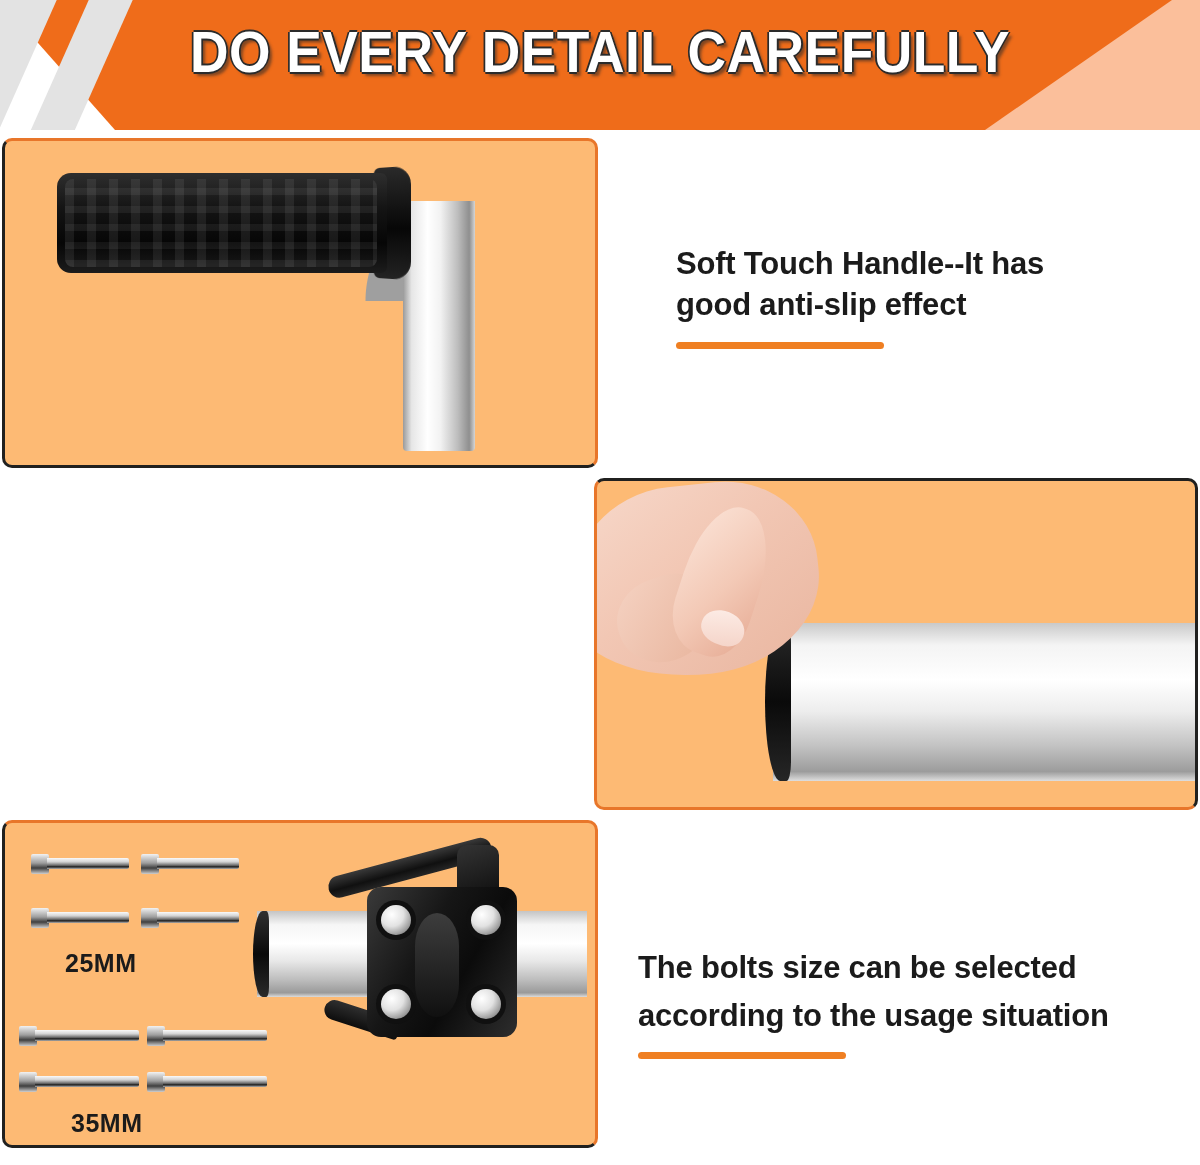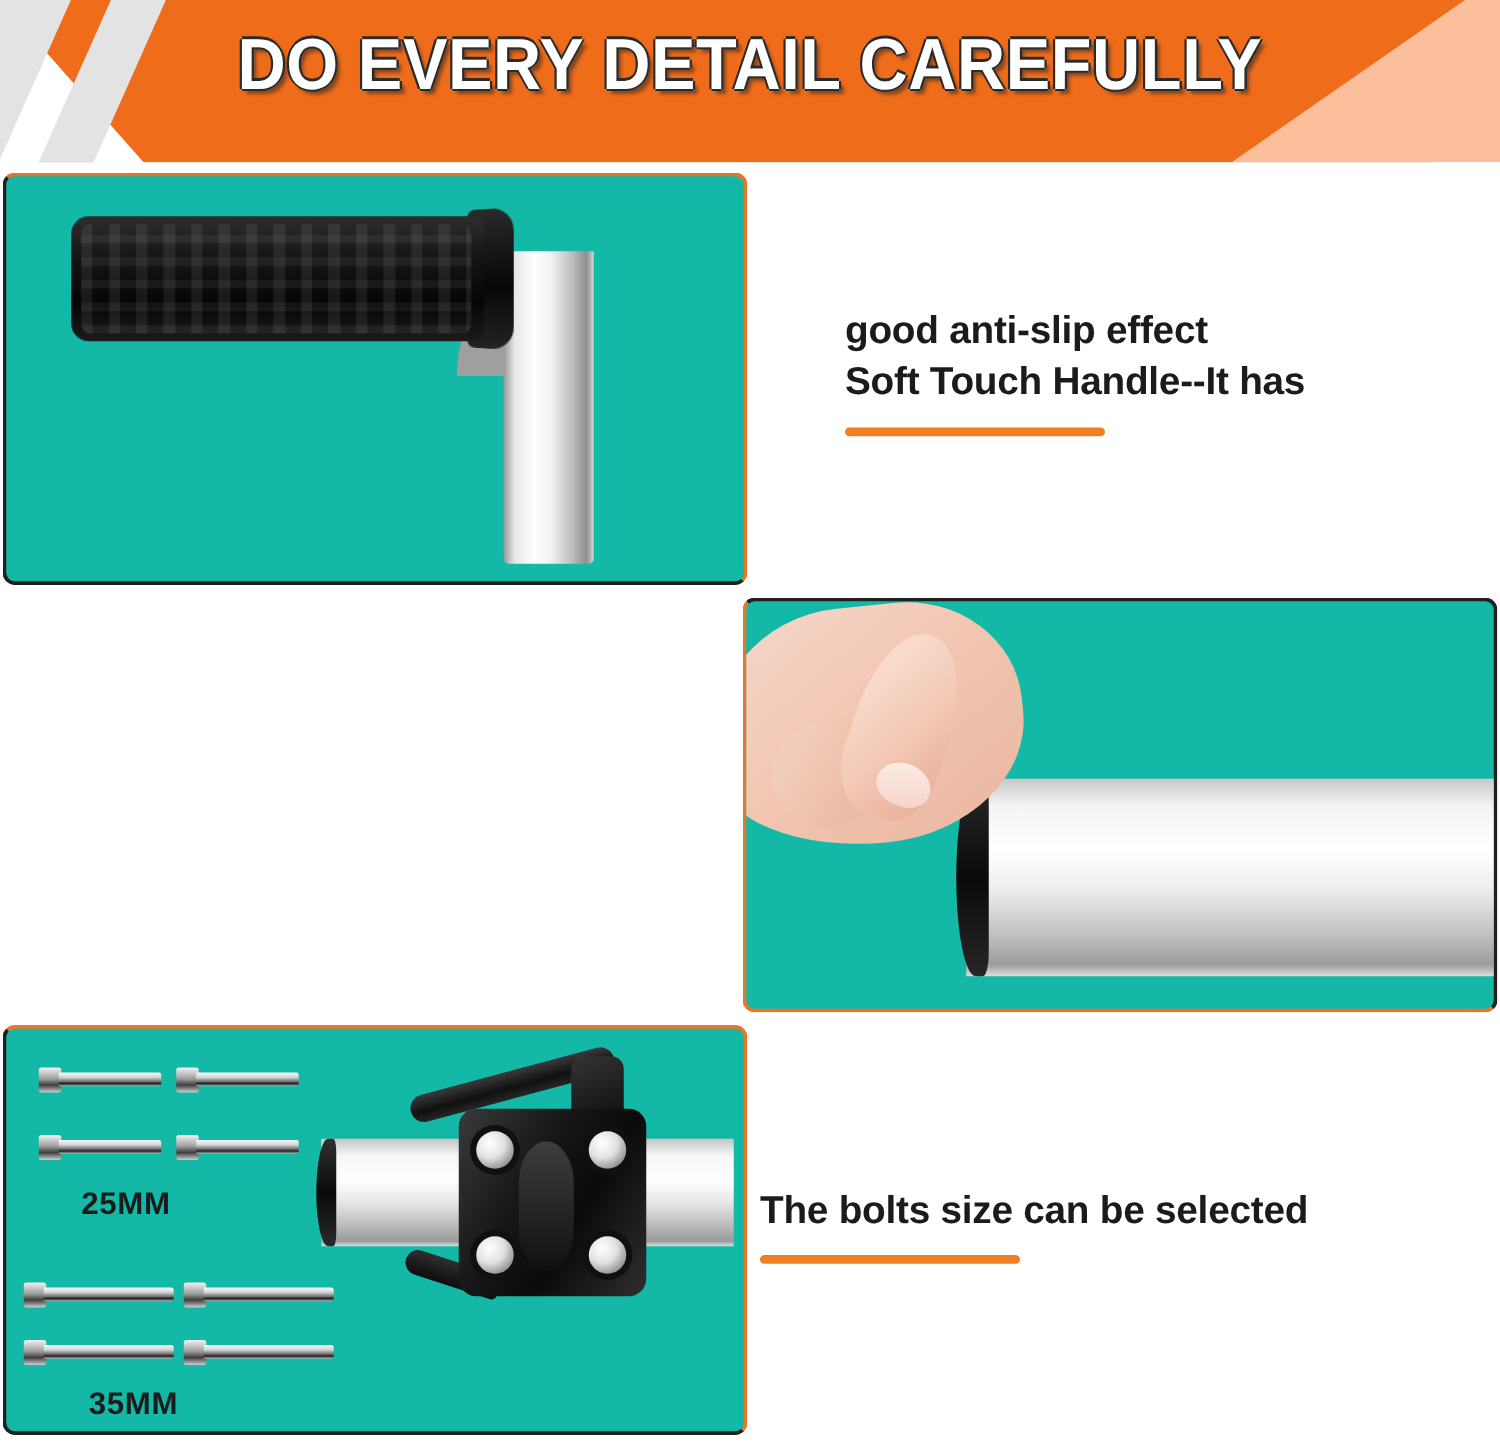--- a/index.html
+++ b/index.html
@@ -22,38 +22,38 @@
   .hdr-title {
     position:absolute; left:0; top:18px; width:1200px; text-align:center;
     font-size:58px; font-weight:bold; letter-spacing:0.5px; color:#ffffff;
     font-family:"Liberation Sans Narrow","Liberation Sans",sans-serif;
     transform:scaleX(0.92); transform-origin:center;
     text-shadow: 2px 0 0 #2b2b2b, -2px 0 0 #2b2b2b, 0 2px 0 #2b2b2b, 0 -2px 0 #2b2b2b,
                  4px 4px 3px rgba(40,40,40,0.55);
   }
 
   
-  .panel { position:absolute; background:#14b8a6; border-radius:10px; overflow:hidden;
+  .panel { position:absolute; background:#fdba74; border-radius:10px; overflow:hidden;
            border-top:3px solid #e8762a; border-right:3px solid #e8762a;
            border-bottom:3px solid #20201f; border-left:3px solid #20201f; }
   .panel.flip { border-top:3px solid #20201f; border-right:3px solid #20201f;
                 border-bottom:3px solid #e8762a; border-left:3px solid #e8762a; }
   #panel-1 { left:2px;   top:138px; width:596px;  height:330px; }
   #panel-2 { left:594px; top:478px; width:604px;  height:332px; }
   #panel-3 { left:2px;   top:820px; width:596px;  height:328px; }
 
   
   .caption { position:absolute; }
   .caption .ctext { font-size:31px; line-height:1.32; font-weight:bold; color:#1b1b1b; letter-spacing:-0.2px; }
   .caption .bar { margin-top:16px; height:7px; border-radius:4px; background:#ef7f22; }
   #caption-1 { left:676px; top:244px; width:470px; }
   #caption-1 .bar { width:208px; }
   #caption-2 { left:68px;  top:596px; width:440px; }
   #caption-2 .bar { width:208px; }
-  #caption-3 { left:608px; top:944px; width:560px; }
+  #caption-3 { left:638px; top:944px; width:560px; }
   #caption-3 .ctext { line-height:1.55; }
   #caption-3 .bar { width:208px; margin-top:12px; }
 
   
   .grip { position:absolute; left:52px; top:32px; width:330px; height:100px;
           background:linear-gradient(180deg,#2e2e2e 0%,#141414 35%,#060606 70%,#1c1c1c 100%);
           border-radius:14px 6px 6px 14px; }
   .grip-tex { position:absolute; inset:6px 10px 6px 8px; border-radius:8px;
      background:
       repeating-linear-gradient(90deg, rgba(255,255,255,0.085) 0 9px, rgba(0,0,0,0) 9px 22px),
@@ -139,22 +139,22 @@
   <div class="panel" id="panel-1">
     <div class="tube-elbow"></div>
     <div class="tube-v"></div>
     <div class="grip-collar"></div>
     <div class="grip">
       <div class="grip-tex"></div>
     </div>
   </div>
 
   <div class="caption" id="caption-1">
+    <div class="ctext">Soft Touch Handle--It has</div>
     <div class="ctext">good anti-slip effect</div>
-    <div class="ctext">Soft Touch Handle--It has</div>
     <div class="bar"></div>
   </div>
 
   <div class="panel flip" id="panel-2">
     <div class="p2-tube"></div>
     <div class="p2-cap"></div>
     <div class="hand"></div>
     <div class="thumb"></div>
     <div class="finger"></div>
     <div class="nail"></div>
@@ -208,16 +208,17 @@
       <div class="clamp-slot"></div>
       <div class="clamp-bolt" style="left:14px;  top:18px;"></div>
       <div class="clamp-bolt" style="left:104px; top:18px;"></div>
       <div class="clamp-bolt" style="left:14px;  top:102px;"></div>
       <div class="clamp-bolt" style="left:104px; top:102px;"></div>
     </div>
   </div>
 
   <div class="caption" id="caption-3">
     <div class="ctext">The bolts size can be selected</div>
+    <div class="ctext">according to the usage situation</div>
     <div class="bar"></div>
   </div>
 
 </div>
 
 </body></html>

